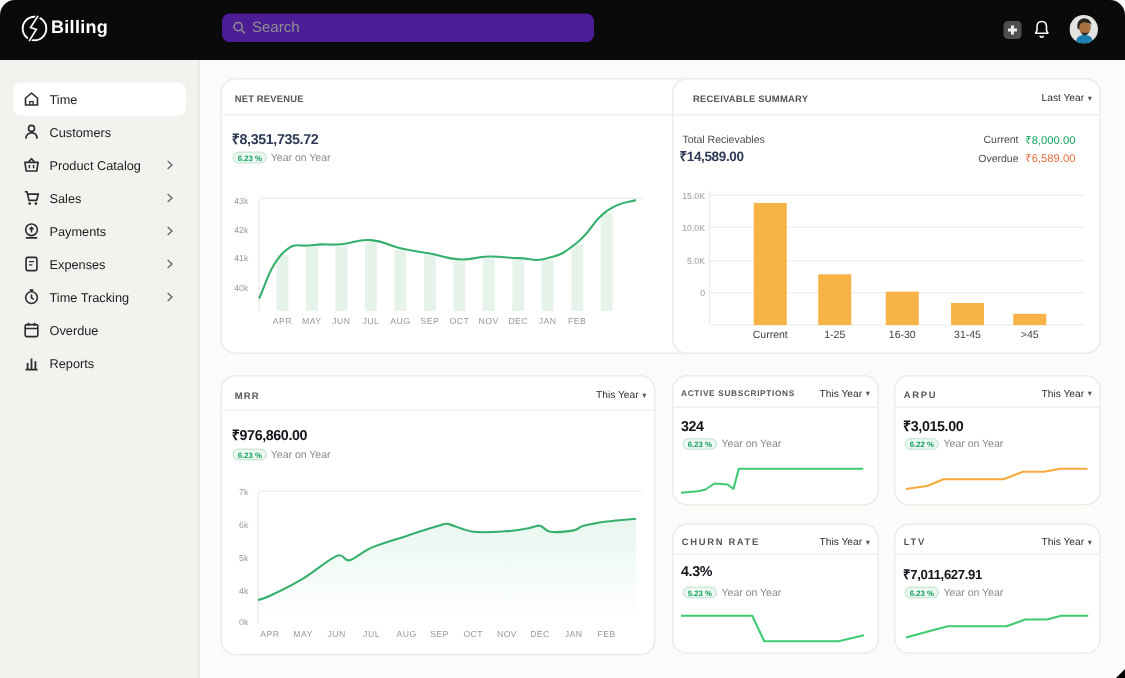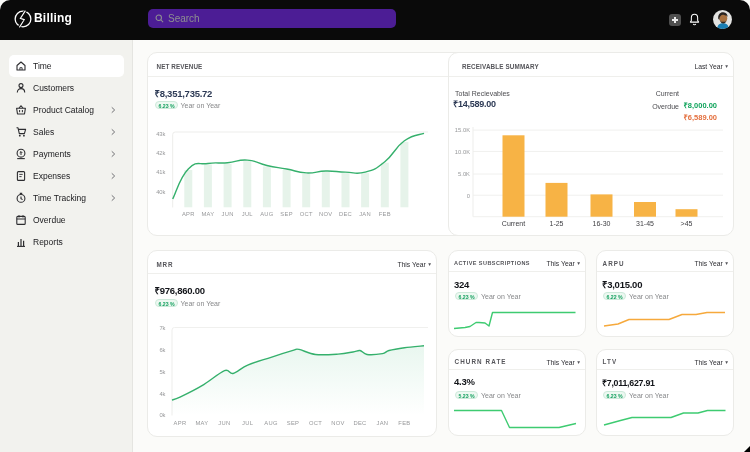--- a/index.html
+++ b/index.html
@@ -29,21 +29,21 @@
 .card { position:absolute; background:#fff; border:1px solid #ebebe8; border-radius:10px; }
 .chead { position:absolute; left:0; top:0; right:0; border-bottom:1px solid #efefec; }
 .ct { position:absolute; left:8.5px; font-size:6.3px; font-weight:bold; color:#55555a; letter-spacing:.1px; line-height:7px; }
 .sel { position:absolute; right:5px; font-size:6.8px; color:#2d2d32; line-height:8px; }
 .sel:after { content:"▾"; font-size:5.5px; color:#55555a; margin-left:2.5px; vertical-align:.5px; }
 .val { position:absolute; font-weight:bold; color:#121419; line-height:10px; letter-spacing:-.25px; }
 .navy { color:#2d3a55; }
 .badge { position:absolute; height:8px; line-height:8px; padding:0 2.5px; font-size:5.2px; font-weight:bold; color:#13a05f; background:#edf8f1; border:1px solid #cde9da; border-radius:5px; }
 .yoy { position:absolute; font-size:7px; color:#87888a; line-height:7px; }
 .rlab { position:absolute; font-size:7px; color:#4c4c50; line-height:8px; }
-.rval { position:absolute; font-size:7.5px; font-weight:bold; line-height:8px;margin-top:12px; }
+.rval { position:absolute; font-size:7.5px; font-weight:normal; line-height:8px; }
 svg.cc { position:absolute; left:0; top:0; }
 .cursor { position:absolute; left:744px; top:446px; }
 </style>
 </head>
 <body>
 <div class="app">
 
 <header>
   <svg class="logo" width="18" height="18" viewBox="0 0 24 24" fill="none">
     <circle cx="12" cy="12" r="10.5" stroke="#fff" stroke-width="1.7"></circle>

